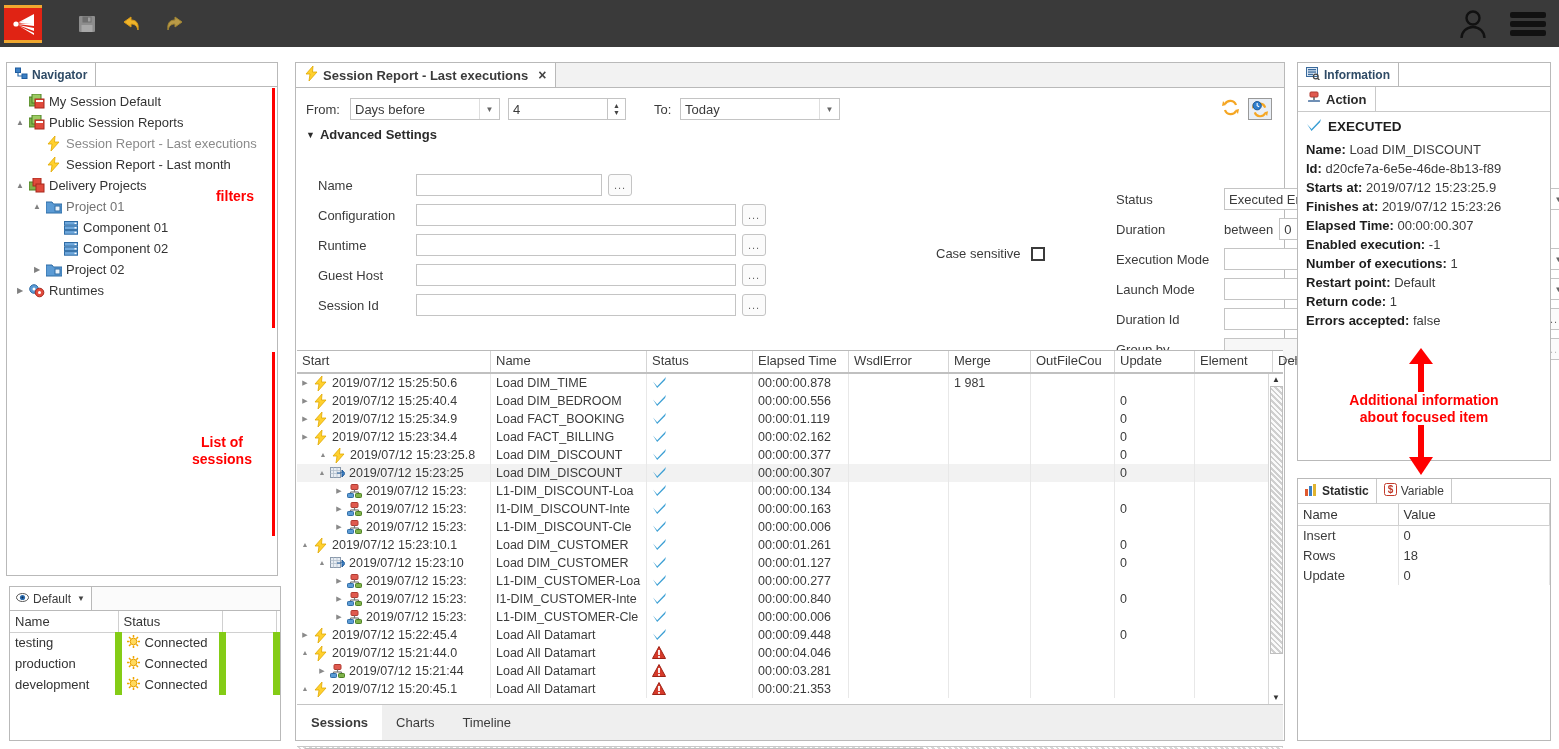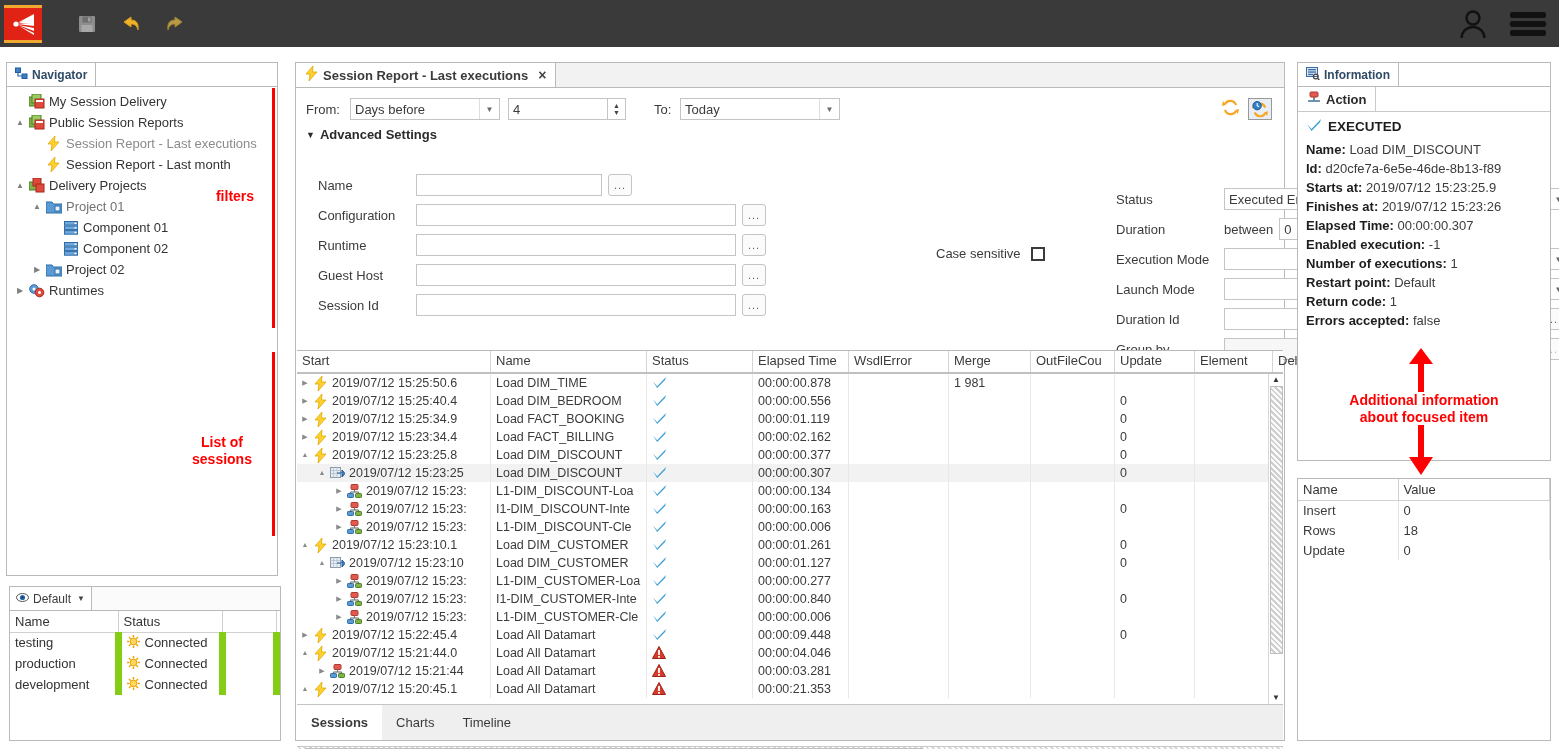--- a/index.html
+++ b/index.html
@@ -307,21 +307,21 @@
       <div class="tnode" style="padding-left: 6px;">
         <span class="twist"></span>
         <span class="tico">
           <svg width="16" height="15" viewBox="0 0 16 15">
             <rect x="0" y="3" width="9" height="9" fill="#7fb24a" stroke="#4c8023"></rect>
             <rect x="3" y="0" width="9" height="9" fill="#9ccb63" stroke="#4c8023"></rect>
             <rect x="6" y="5" width="9" height="9" fill="#e04a3c" stroke="#a8291d"></rect>
             <rect x="7" y="6" width="7" height="2" fill="#fff"></rect>
           </svg>
         </span>
-        <span class="tlabel" style="color:#333;">My Session Delivery</span>
+        <span class="tlabel" style="color:#333;">My Session Default</span>
       </div>
       <div class="tnode" style="padding-left: 6px;">
         <span class="twist">▲</span>
         <span class="tico">
           <svg width="16" height="15" viewBox="0 0 16 15">
             <rect x="0" y="3" width="9" height="9" fill="#7fb24a" stroke="#4c8023"></rect>
             <rect x="3" y="0" width="9" height="9" fill="#9ccb63" stroke="#4c8023"></rect>
             <rect x="6" y="5" width="9" height="9" fill="#e04a3c" stroke="#a8291d"></rect>
             <rect x="7" y="6" width="7" height="2" fill="#fff"></rect>
           </svg>
@@ -750,21 +750,21 @@
               </svg></span></div>
           <div class="gc" style="width:96px;flex:0 0 96px;">00:00:02.162</div>
           <div class="gc" style="width:100px;flex:0 0 100px;"></div>
           <div class="gc" style="width:82px;flex:0 0 82px;"></div>
           <div class="gc" style="width:84px;flex:0 0 84px;"></div>
           <div class="gc" style="width:80px;flex:0 0 80px;">0</div>
           <div class="gc" style="width:78px;flex:0 0 78px;"></div>
           <div class="gc" style="width:46px;flex:0 0 46px;"></div>
         </div>
         <div class="grow">
-          <div class="gc start" style="width:194px;flex:0 0 194px;padding-left:2px;">
+          <div class="gc start" style="width:194px;flex:0 0 194px;padding-left:20px;">
             <span class="gtw">▲</span>
             <span class="gicon">
               <svg width="13" height="15" viewBox="0 0 13 15">
                 <path d="M8 0 L1 8 L5 8 L4 15 L12 6 L7.5 6 Z" fill="#ffd02e" stroke="#e0a800" stroke-width="0.8"></path>
               </svg>
             </span>
             <span style="padding-left:3px;">2019/07/12 15:23:25.8</span>
           </div>
           <div class="gc" style="width:156px;flex:0 0 156px;">Load DIM_DISCOUNT</div>
           <div class="gc" style="width:106px;flex:0 0 106px;"><span style="display:inline-block;vertical-align:-2px;"><svg width="15" height="13" viewBox="0 0 16 14">
@@ -1195,20 +1195,42 @@
 <svg style="position:absolute; left:1405px; top:348px;" width="36" height="44">
   <path d="M16 44 L16 12" stroke="#ff0000" stroke-width="6"></path>
   <path d="M16 0 L28 16 L4 16 Z" fill="#ff0000"></path>
 </svg>
 <svg style="position:absolute; left:1405px; top:425px;" width="36" height="52">
   <path d="M16 0 L16 34" stroke="#ff0000" stroke-width="6"></path>
   <path d="M16 50 L28 32 L4 32 Z" fill="#ff0000"></path>
 </svg>
 
 <div class="panel" id="statpanel">
+  <div id="stat-tabstrip">
+    <div class="stab bold">
+      <span>
+        <svg width="13" height="12" viewBox="0 0 13 12">
+          <rect x="0" y="5" width="3" height="7" fill="#e05a2f"></rect>
+          <rect x="4" y="2" width="3" height="10" fill="#3b7fc4"></rect>
+          <rect x="8" y="0" width="3" height="12" fill="#e0b32f"></rect>
+        </svg>
+      </span>
+      <span>Statistic</span>
+    </div>
+    <div class="stab">
+      <span>
+        <svg width="13" height="13" viewBox="0 0 13 13">
+          <rect x="0.5" y="0.5" width="12" height="12" rx="2" fill="#fff" stroke="#c23b2b"></rect>
+          <text x="6.5" y="10" font-size="10" font-weight="bold" fill="#c23b2b" text-anchor="middle" font-family="Liberation Sans, sans-serif">$</text>
+        </svg>
+      </span>
+      <span>Variable</span>
+    </div>
+    <div class="ptab-filler"></div>
+  </div>
   <table class="stat-table">
     <thead>
       <tr>
         <th style="width:100px;">Name</th>
         <th>Value</th>
       </tr>
     </thead>
     <tbody id="stat-rows">
         <tr>
           <td>Insert</td>

